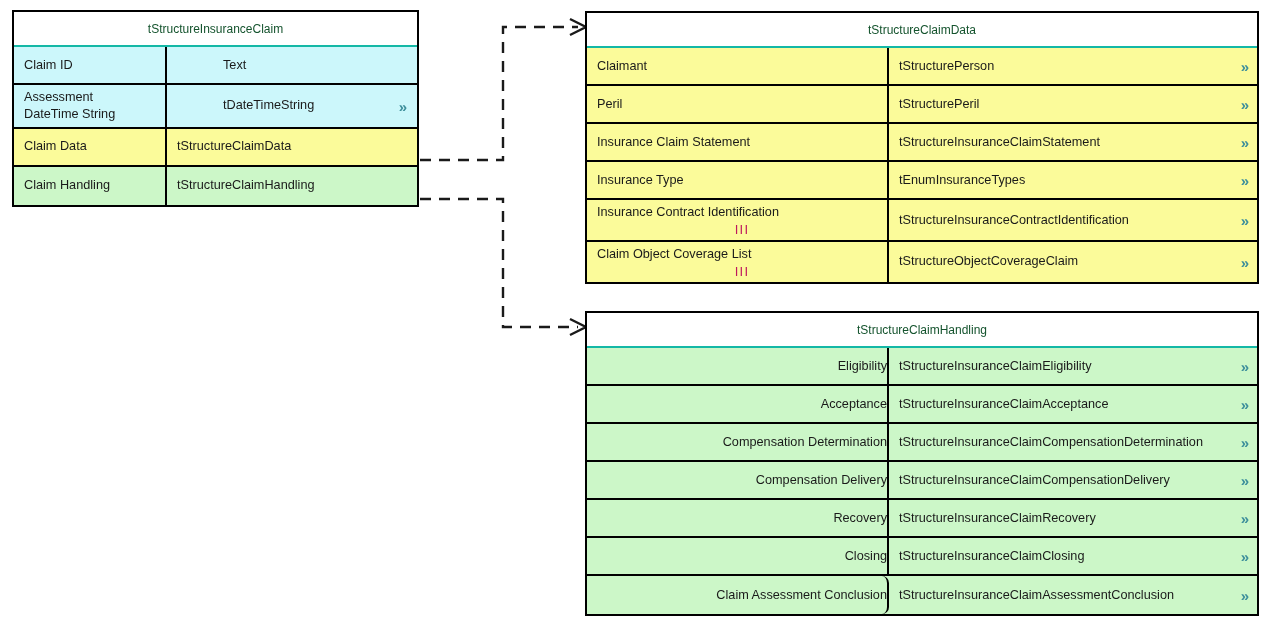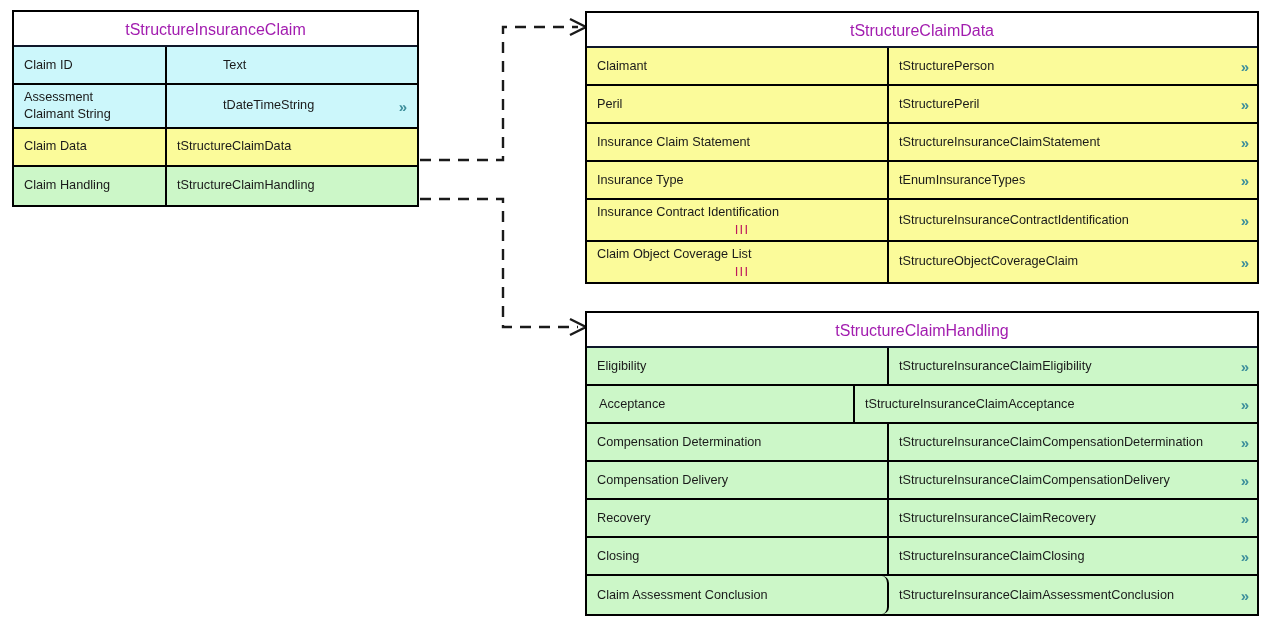--- a/index.html
+++ b/index.html
@@ -21,24 +21,24 @@
     position: absolute;
     box-sizing: border-box;
     border: 2px solid #000000;
     background: #ffffff;
   }
   .uml-header {
     box-sizing: border-box;
     height: 35px;
     line-height: 35px;
     text-align: center;
-    font-size: 16px;
-    color: #a21caf;
+    font-size: 12px;
+    color: #14532d;
     background: #ffffff;
-    border-bottom: 2px solid #0f172a;
+    border-bottom: 2px solid #14b8a6;
     white-space: nowrap;
     overflow: hidden;
   }
   .uml-rows {
     display: block;
   }
   .uml-row {
     display: flex;
     box-sizing: border-box;
     border-bottom: 2px solid #000000;
@@ -113,21 +113,21 @@
   #box-insurance-claim .cell-name { width: 153px; }
 
   #box-claim-data {
     left: 585px; top: 11px;  width: 674px;
   }
   #box-claim-data .cell-name { width: 302px; }
 
   #box-claim-handling {
     left: 585px; top: 311px; width: 674px;
   }
-  #box-claim-handling .cell-name { width: 302px; }
+  #box-claim-handling .cell-name { width: 302px; text-align: right; }
 
   
   #connectors {
     position: absolute;
     left: 0; top: 0;
     width: 1268px; height: 621px;
     pointer-events: none;
   }
 </style>
 </head>
@@ -153,21 +153,21 @@
         <div class="cell cell-name" style="width: 153px;">
           <span class="name-text">Claim ID</span>
         </div>
         <div class="cell cell-type">
           <span class="type-text">Text</span>
         </div>
       </div>
       <div class="uml-row fill-cyan">
         <div class="cell cell-name" style="width: 153px;">
           <span class="name-text">Assessment</span>
-          <span class="name-text">Claimant String</span>
+          <span class="name-text">DateTime String</span>
         </div>
         <div class="cell cell-type">
           <span class="type-text">tDateTimeString</span>
           <span class="chev on-left-box">»</span>
         </div>
       </div>
       <div class="uml-row fill-yellow">
         <div class="cell cell-name" style="width: 153px;">
           <span class="name-text">Claim Data</span>
         </div>
@@ -254,21 +254,21 @@
       <div class="uml-row fill-green">
         <div class="cell cell-name" style="width: 302px;">
           <span class="name-text">Eligibility</span>
         </div>
         <div class="cell cell-type">
           <span class="type-text">tStructureInsuranceClaimEligibility</span>
           <span class="chev">»</span>
         </div>
       </div>
       <div class="uml-row fill-green">
-        <div class="cell cell-name" style="width: 268px; padding-left: 12px;">
+        <div class="cell cell-name" style="width: 302px; padding-left: 12px;">
           <span class="name-text">Acceptance</span>
         </div>
         <div class="cell cell-type">
           <span class="type-text">tStructureInsuranceClaimAcceptance</span>
           <span class="chev">»</span>
         </div>
       </div>
       <div class="uml-row fill-green">
         <div class="cell cell-name" style="width: 302px;">
           <span class="name-text">Compensation Determination</span>

